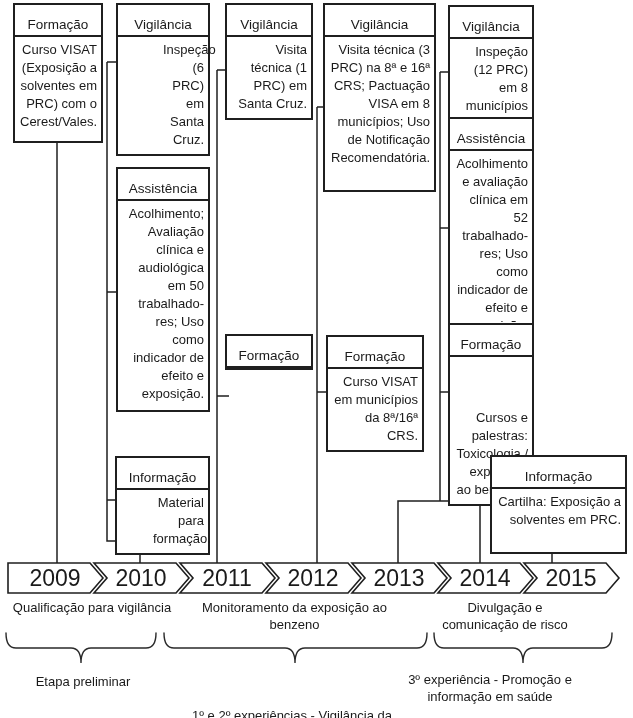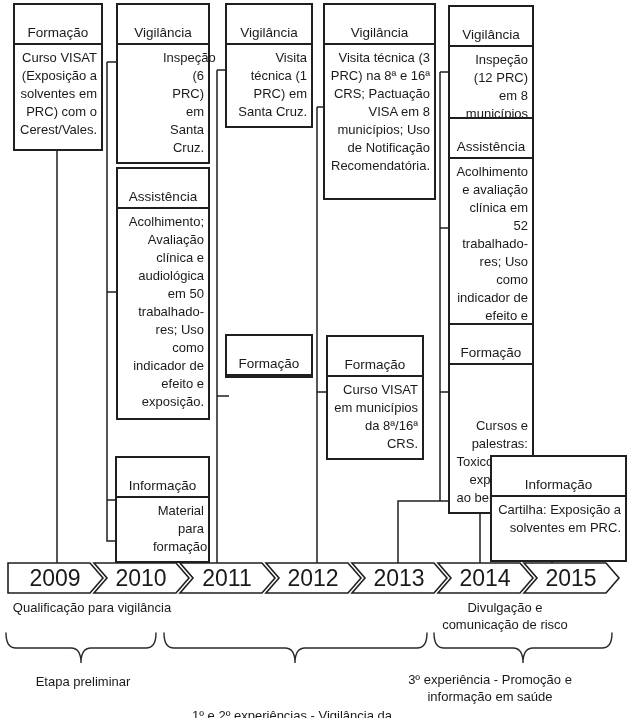--- a/index.html
+++ b/index.html
@@ -6,21 +6,21 @@
   #canvas{
     position:relative;width:633px;height:718px;background:#fff;
     font-family:"Liberation Sans",sans-serif;color:#1a1a1a;overflow:hidden;
   }
   #bg-svg{position:absolute;left:0;top:0;z-index:0;}
   .box{
     position:absolute;z-index:2;background:#fff;border:2px solid #1f1f1f;
     box-sizing:border-box;
   }
   .box-title{
-    text-align:center;font-size:13.5px;padding:20px 2px 3px 2px;
+    text-align:center;font-size:13.5px;padding:12px 2px 3px 2px;
     border-bottom:2px solid #1f1f1f;white-space:nowrap;
   }
   .box-body{
     font-size:13px;line-height:18px;padding:4px 4px 5px 5px;text-align:right;
   }
   .timeline-year{
     font-size:23px;fill:#1a1a1a;text-anchor:middle;
     font-family:"Liberation Sans",sans-serif;
   }
   .plabel,.slabel{
@@ -132,19 +132,20 @@
     <div class="box-title">Formação</div>
     <div class="box-body" style="min-height:90px;margin-top:48px;">Cursos e palestras: Toxicologia / exposição ao benzeno.</div>
   </div>
 
   <div class="box" style="left:490px;top:455px;width:137px;">
     <div class="box-title">Informação</div>
     <div class="box-body" style="min-height:54px;">Cartilha: Exposição a solventes em PRC.</div>
   </div>
 
   <div class="plabel" style="left:12px;top:600px;width:160px;">Qualificação para vigilância</div>
+  <div class="plabel" style="left:197px;top:600px;width:195px;">Monitoramento da exposição ao benzeno</div>
   <div class="plabel" style="left:430px;top:600px;width:150px;">Divulgação e comunicação de risco</div>
 
   <div class="slabel" style="left:13px;top:674px;width:140px;">Etapa preliminar</div>
   <div class="slabel" style="left:177px;top:672px;width:230px;margin-top:36px;">1º e 2º experiências - Vigilância da exposição ao benzeno</div>
   <div class="slabel" style="left:375px;top:672px;width:230px;">3º experiência - Promoção e informação em saúde</div>
 
 </div>
 
 </body></html>

